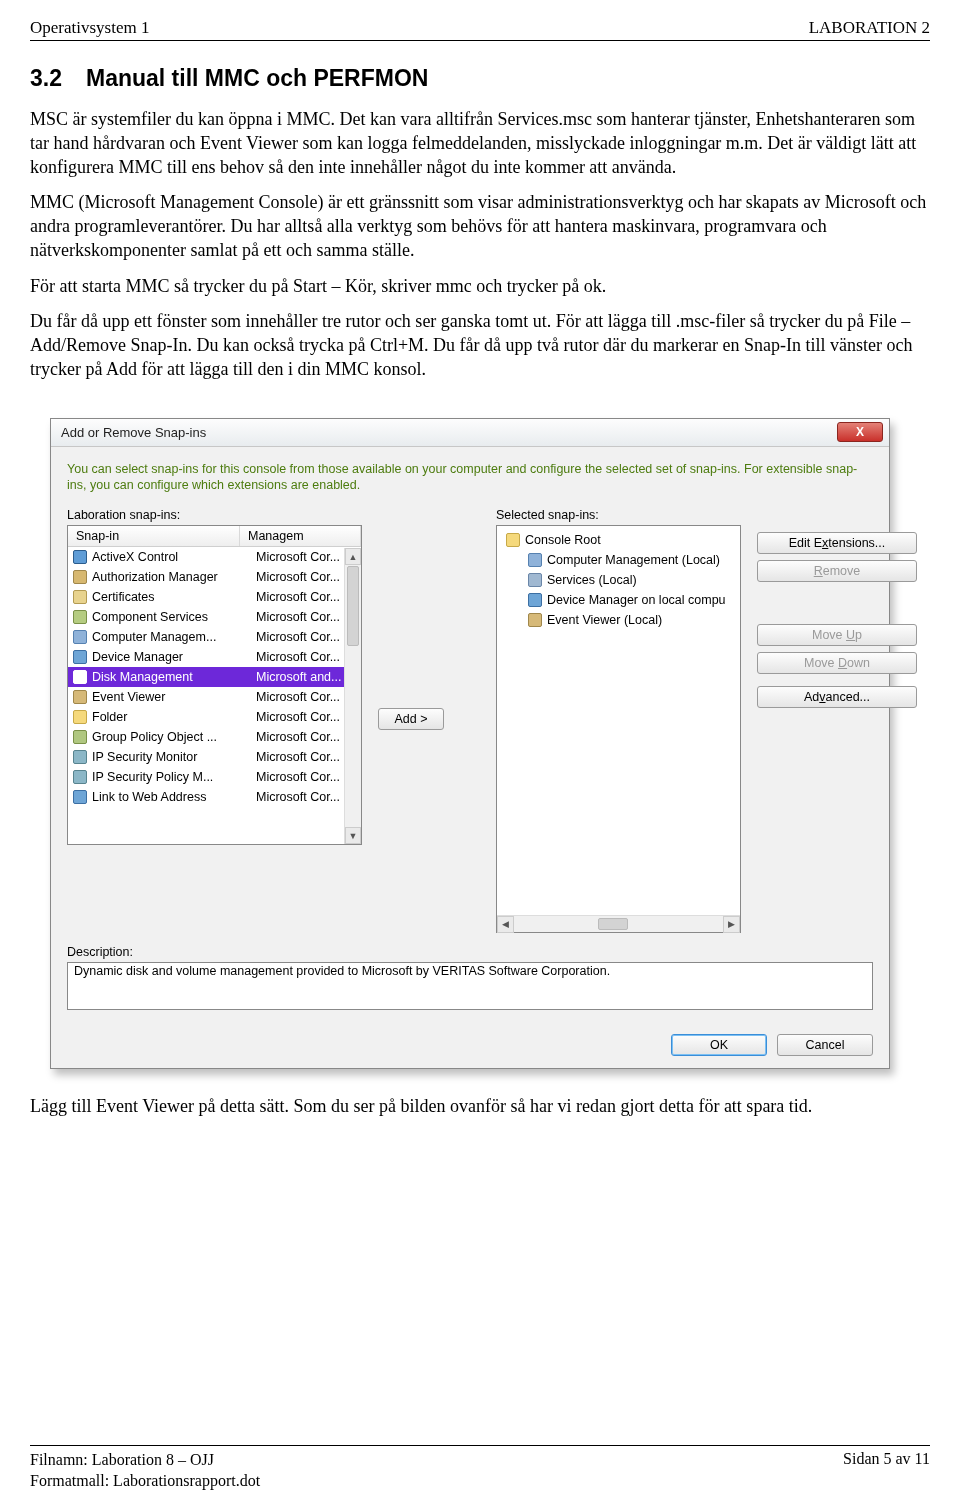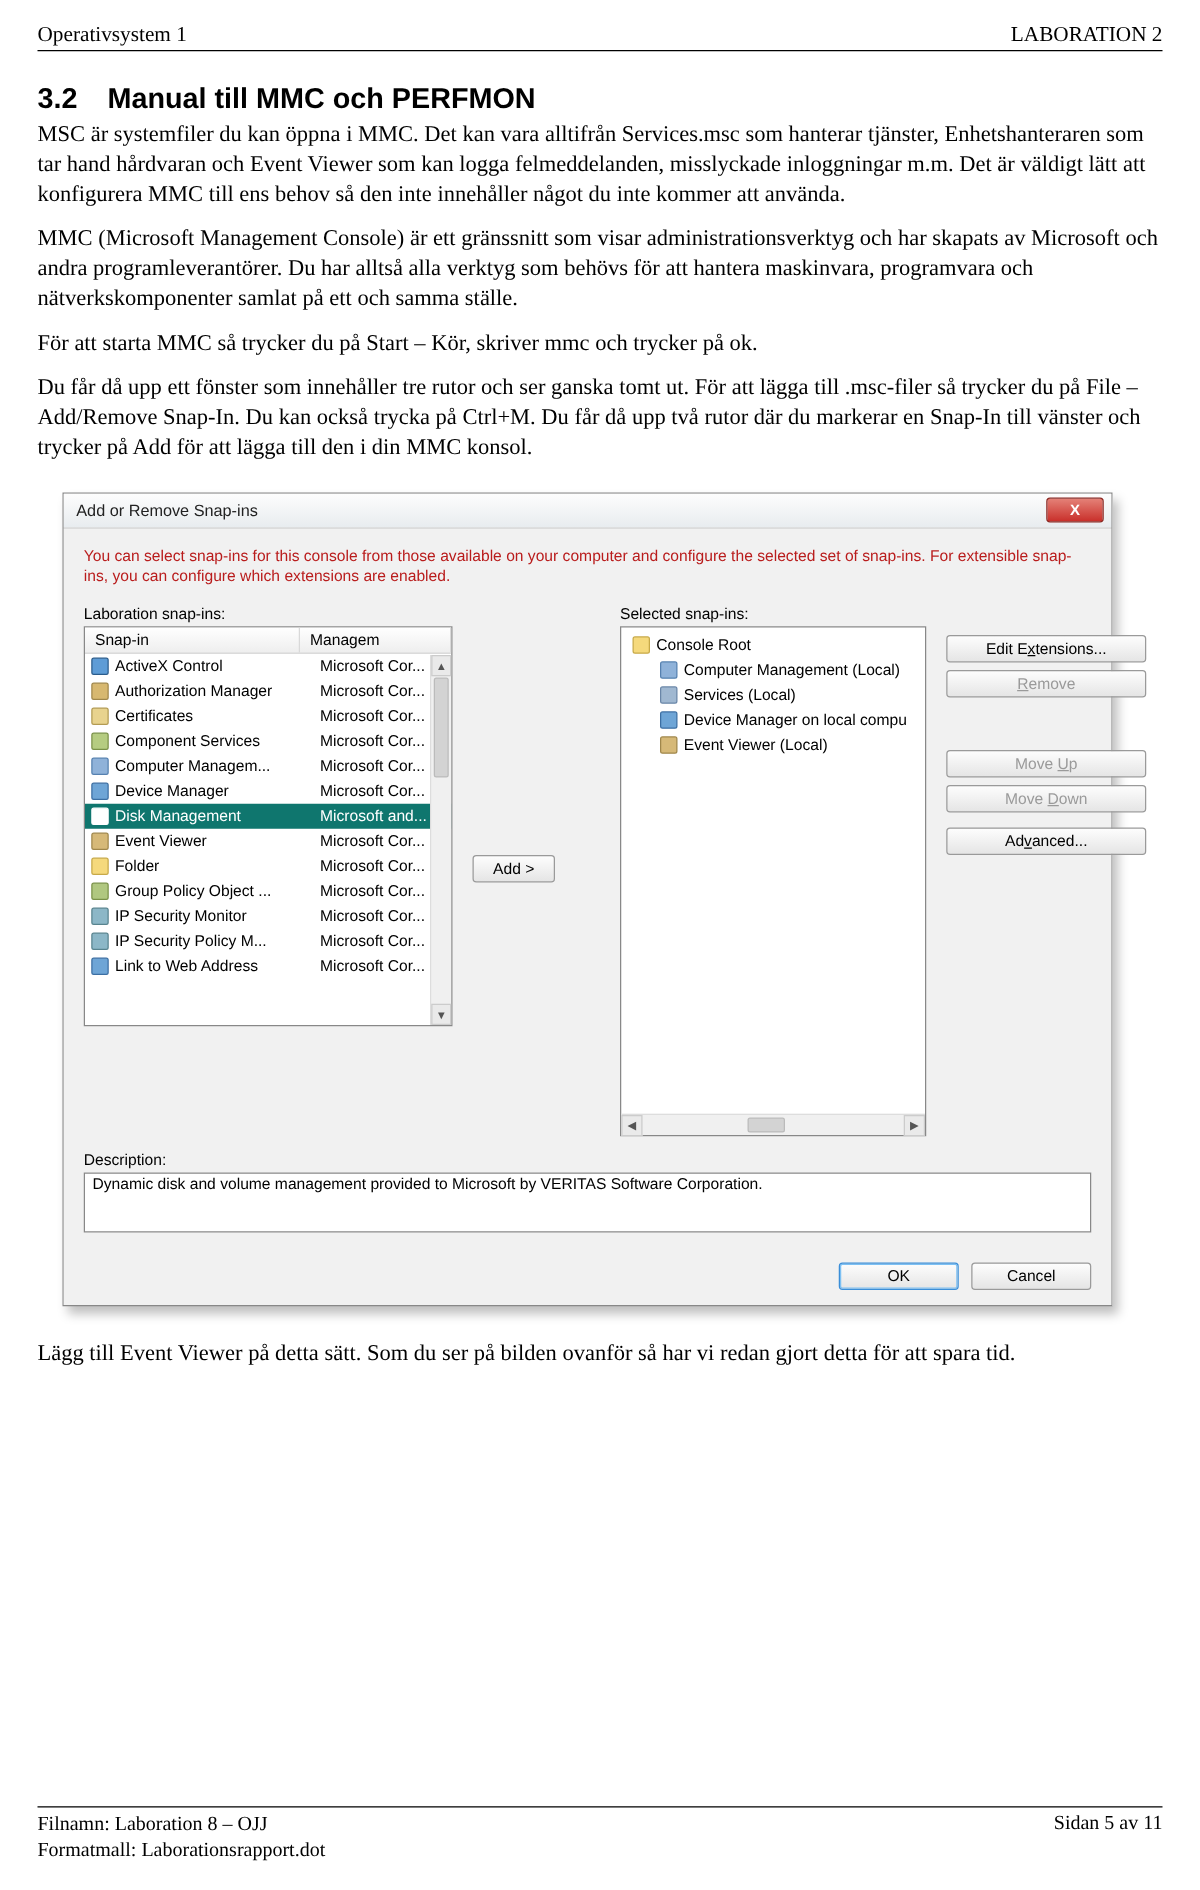--- a/index.html
+++ b/index.html
@@ -23,38 +23,38 @@
     justify-content: space-between;
     font-size: 17px;
     border-bottom: 1px solid #000;
     padding-bottom: 2px;
     margin-bottom: 24px;
   }
   .section-head {
     font-family: Arial, sans-serif;
     font-weight: bold;
     font-size: 23px;
-    margin-bottom: 4px;
+    margin-bottom: 16px;
   }
   .section-num { display: inline-block; margin-right: 24px; }
   .para { margin: 0 0 12px 0; line-height: 1.32; font-size: 18px; }
   .content { flex: 1; }
   .page-footer {
     border-top: 1px solid #000;
     padding-top: 4px;
     display: flex;
     justify-content: space-between;
     font-size: 16px;
     margin-top: 40px;
   }
   .footer-left { line-height: 1.3; }
 
   
   .dialog-wrap {
-    margin: 12px 0 26px 20px;
+    margin: 24px 0 26px 20px;
     display: inline-block;
     border: 1px solid #888;
     box-shadow: 4px 6px 8px rgba(0,0,0,0.25);
     font-family: "Segoe UI", Tahoma, sans-serif;
     font-size: 13px;
     width: 840px;
   }
   .titlebar {
     background: linear-gradient(to bottom, #fdfdfd, #e8ecef);
     height: 28px;
@@ -71,21 +71,21 @@
     border-radius: 3px;
     color: #fff;
     font-size: 12px;
     display: flex; align-items: center; justify-content: center;
     font-weight: bold;
   }
   .dialog-body {
     background: #f1f1f1;
     padding: 14px 16px 12px 16px;
   }
-  .dlg-desc { font-size: 12.5px; color: #b91c1c; margin-bottom: 14px; line-height: 1.35; }
+  .dlg-desc { font-size: 12.5px; color: #4d7c0f; margin-bottom: 14px; line-height: 1.35; }
   .dlg-cols { display: flex; gap: 16px; align-items: flex-start; }
   .col-left { flex: 0 0 295px; }
   .col-mid { flex: 0 0 72px; padding-top: 200px; }
   .col-right { flex: 0 0 275px; padding-left: 30px; }
   .col-far { flex: 0 0 160px; display: flex; flex-direction: column; gap: 6px; }
   .label-sm { font-size: 12.5px; margin-bottom: 3px; }
   .listbox {
     background: #fff;
     border: 1px solid #888;
     height: 320px;
@@ -99,21 +99,21 @@
     font-size: 12.5px;
   }
   .list-headers .th { padding: 3px 8px; border-right: 1px solid #d9d9d9; }
   .th-snap { width: 172px; }
   .th-vendor { flex: 1; }
   .list-rows { font-size: 12.5px; }
   .row {
     display: flex; align-items: center;
     padding: 1px 4px; height: 20px;
   }
-  .row.sel { background: #0f766e; color: #fff; justify-content: space-between; }
+  .row.sel { background: #6d28d9; color: #fff; justify-content: space-between; }
   .row .ico {
     width: 16px; height: 16px; margin-right: 4px;
     display: inline-flex; align-items: center; justify-content: center;
     font-size: 11px;
   }
   .cell-snap { width: 164px; overflow: hidden; white-space: nowrap; }
   .cell-vendor { flex: 1; overflow: hidden; white-space: nowrap; }
   .vsb {
     position: absolute; right: 0; top: 22px; bottom: 0; width: 17px;
     background: #f0f0f0; border-left: 1px solid #ddd;

